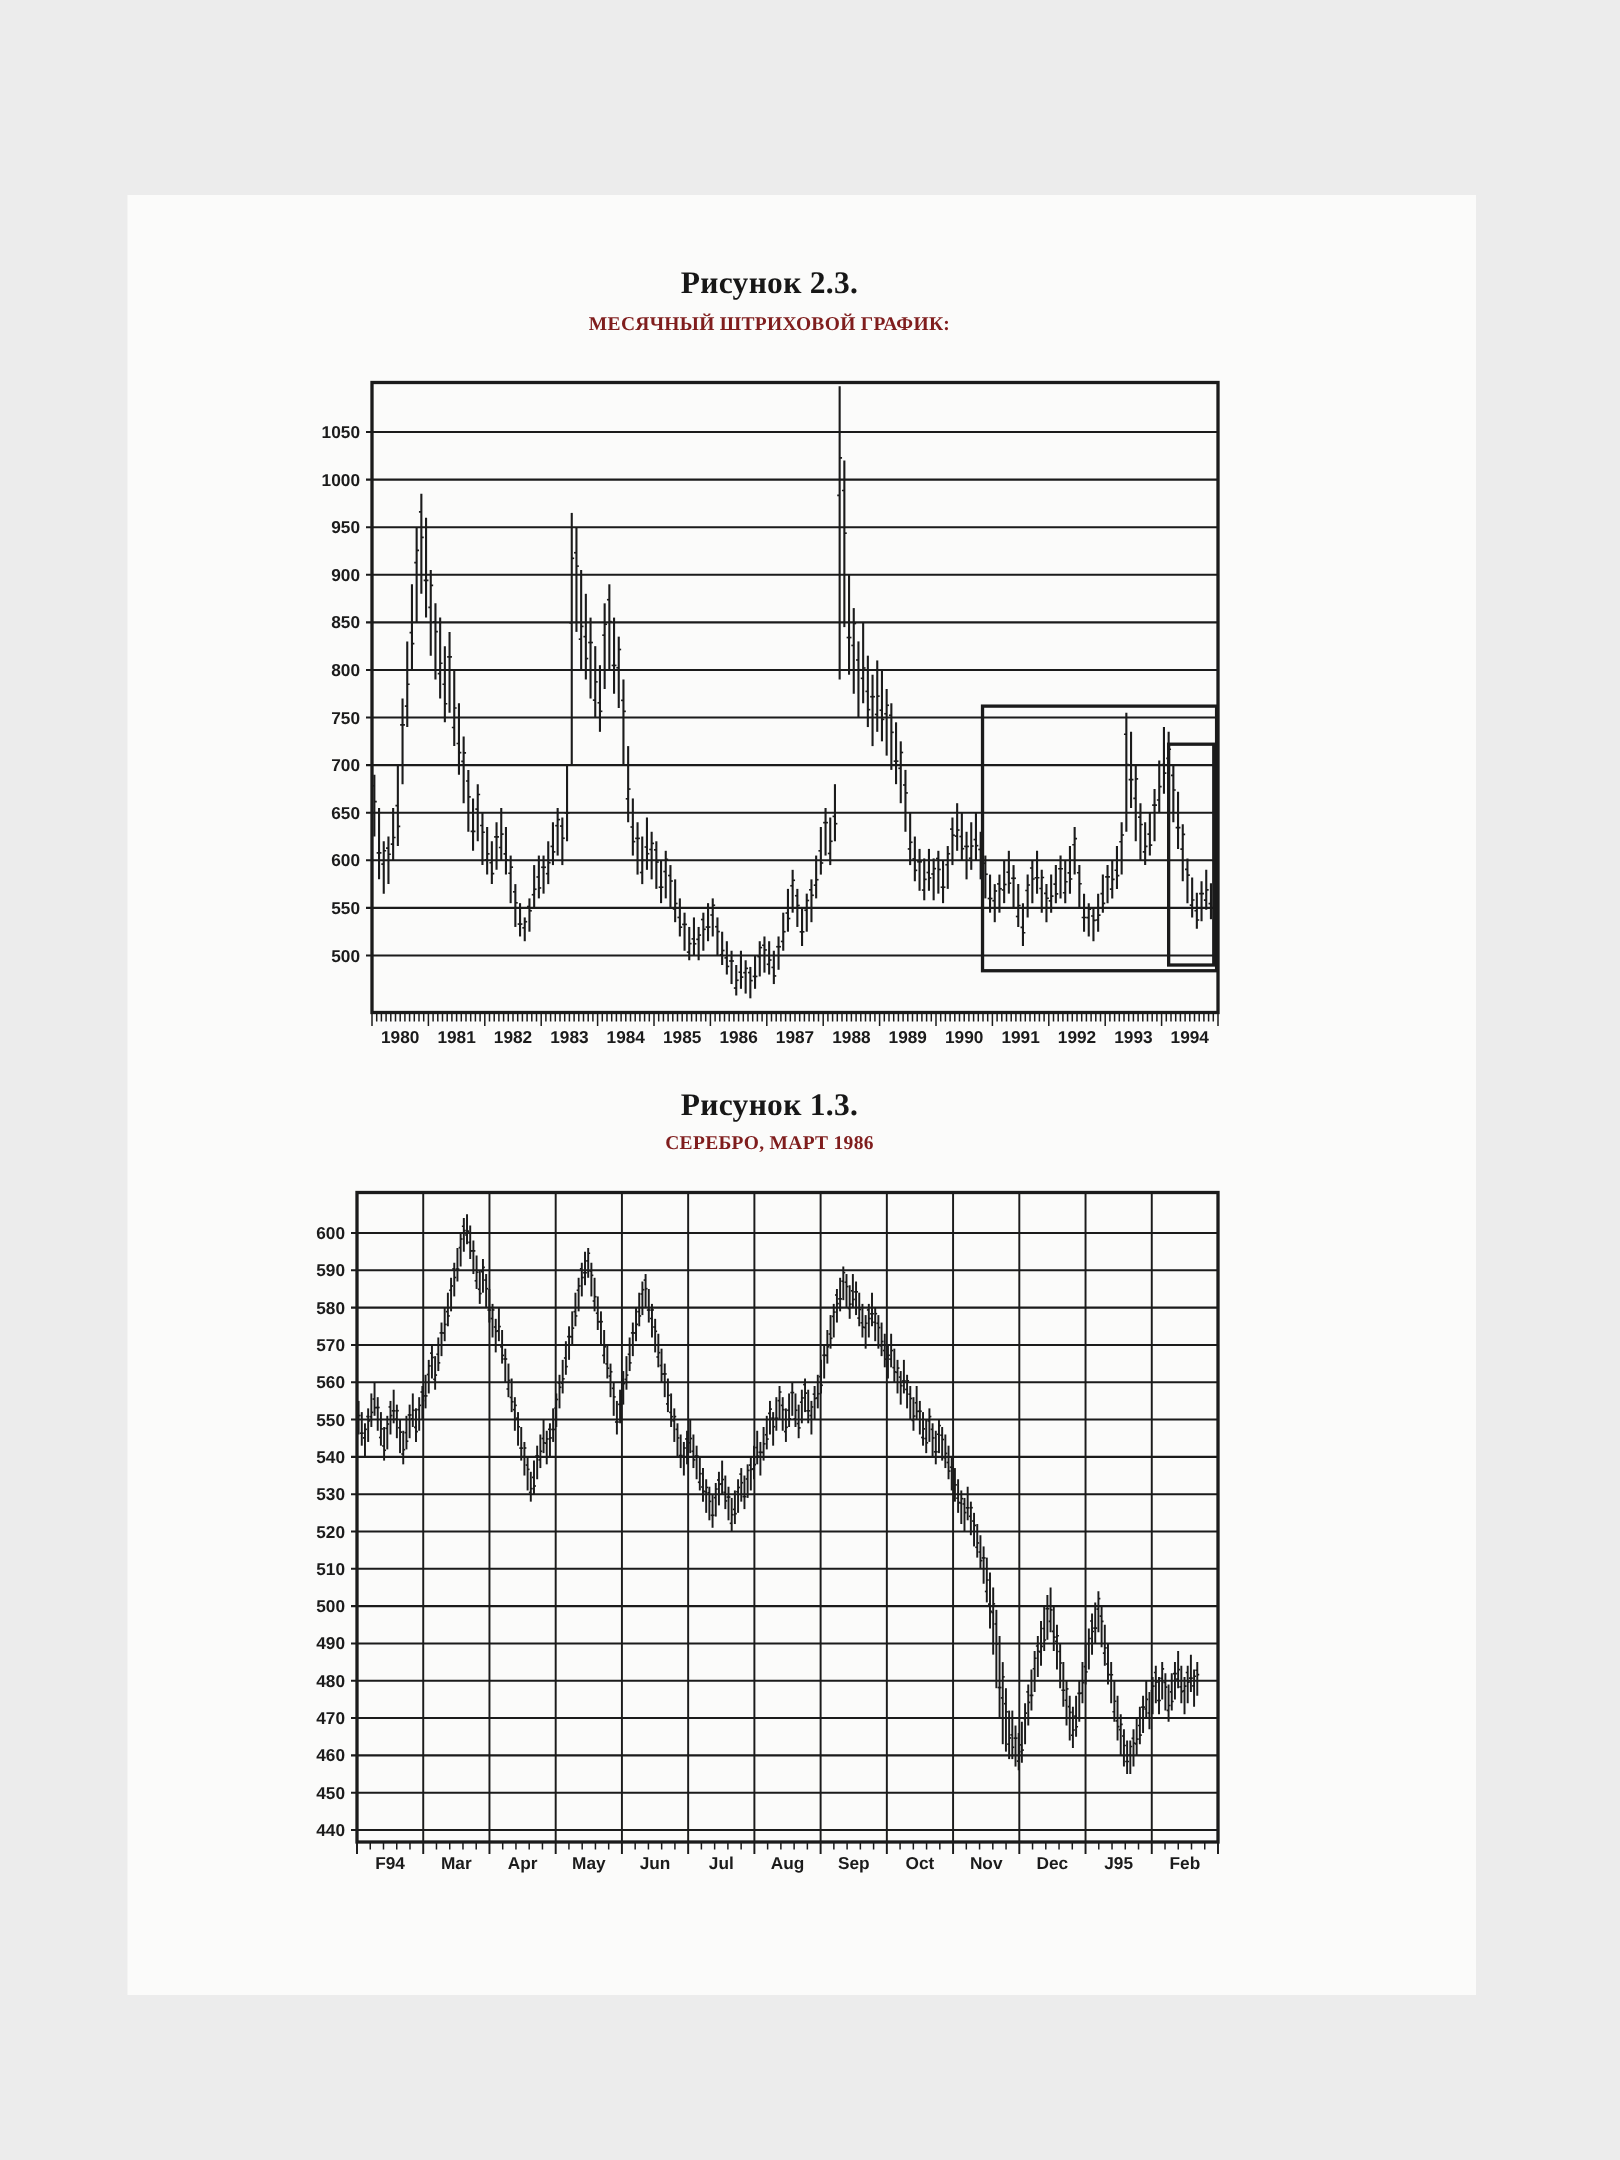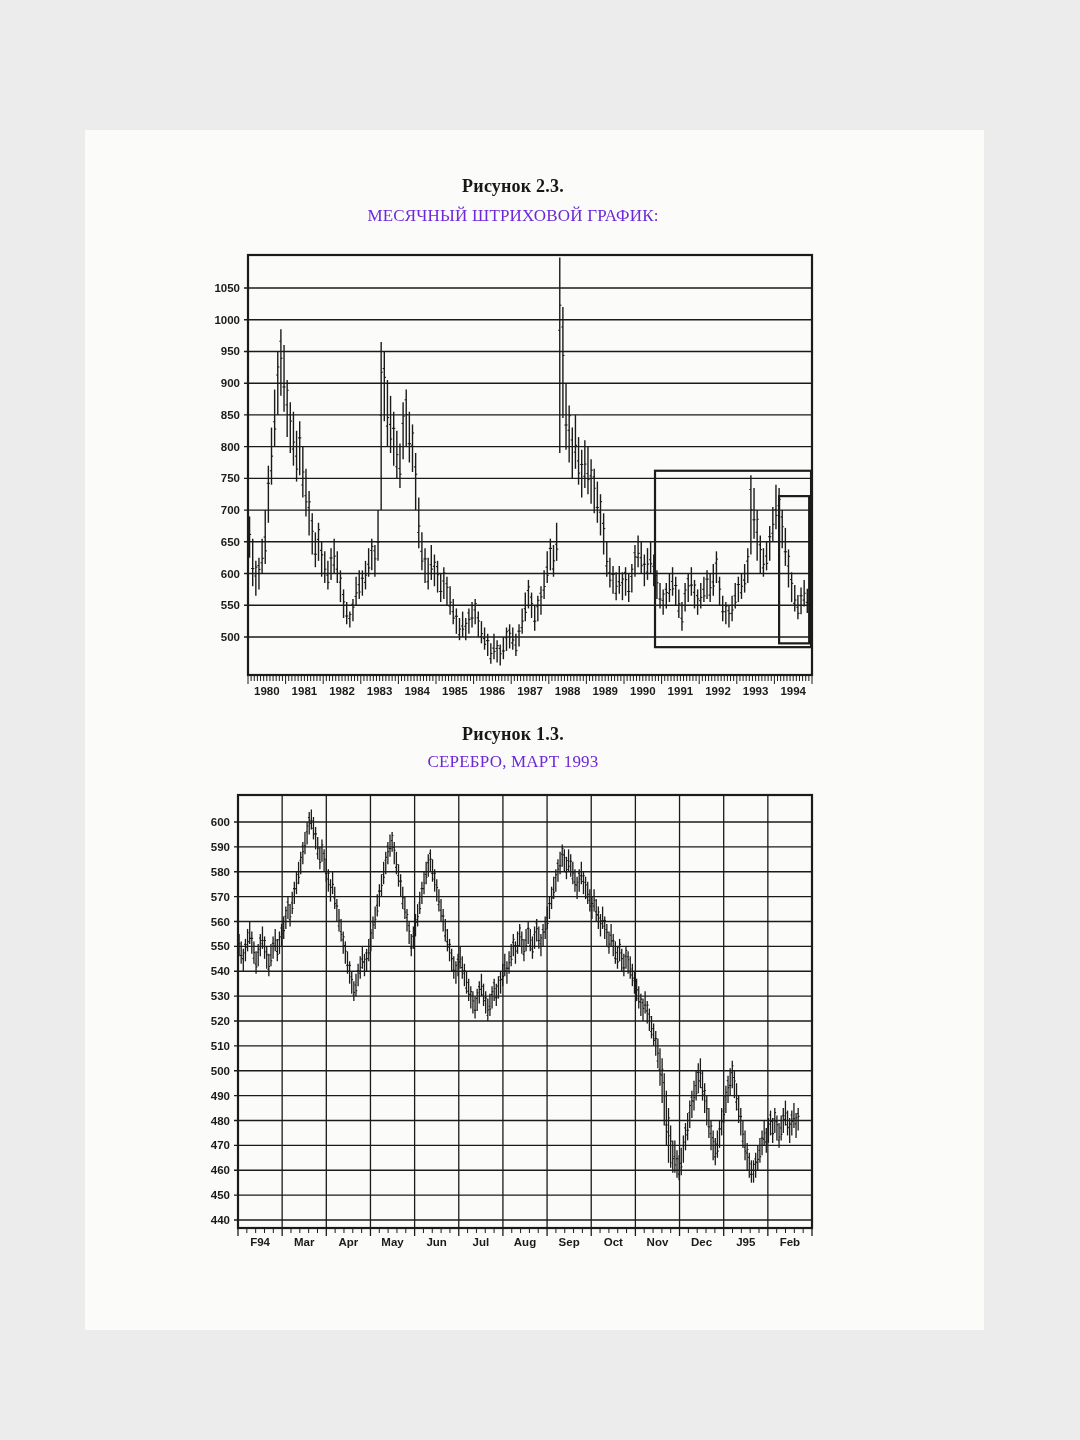--- a/index.html
+++ b/index.html
@@ -1,22 +1,22 @@
 <!DOCTYPE html>
 <html><head>
 <meta charset="utf-8">
 <style>
   html,body{margin:0;padding:0;}
   #stage{position:relative;width:1080px;height:1440px;background:#ececec;overflow:hidden;
          font-family:"Liberation Serif","DejaVu Serif",serif;}
   #sheet{position:absolute;left:85px;top:130px;width:899px;height:1200px;background:#fbfbfa;}
   .caption{position:absolute;left:160px;width:706px;text-align:center;
-           font-weight:bold;font-size:18px;color:#171717;letter-spacing:.2px;}
+           font-weight:bold;font-size:21px;color:#171717;letter-spacing:.2px;}
   .charttitle{position:absolute;left:120px;width:786px;text-align:center;
-           font-weight:normal;font-size:17px;line-height:23px;color:#6d28d9;letter-spacing:.2px;}
+           font-weight:bold;font-size:13px;line-height:23px;color:#7f1d1d;letter-spacing:.2px;}
   svg text{font-family:"Liberation Sans","DejaVu Sans",sans-serif;font-weight:bold;
            font-size:11.5px;fill:#1b1b1b;}
   .chartsvg{position:absolute;}
 </style>
 </head>
 <body>
 
 <div id="stage">
   <div id="sheet"></div>
 
@@ -786,21 +786,21 @@
       <line x1="615.4333333333333" y1="347.12219999999996" x2="615.4333333333333" y2="369.33144999999996" stroke="#1b1b1b" stroke-width="1.4"></line>
       <line x1="613.8333333333333" y1="355.38404099999997" x2="615.4333333333333" y2="355.38404099999997" stroke="#1b1b1b" stroke-width="1.1"></line>
       <line x1="615.4333333333333" y1="352.541257" x2="617.0333333333333" y2="352.541257" stroke="#1b1b1b" stroke-width="1.1"></line>
       <rect x="460.02000000000004" y="222.75039999999998" width="156.0399999999999" height="176.40489999999997" fill="none" stroke="#1b1b1b" stroke-width="2.2"></rect>
       <rect x="584.1" y="248.1324" width="30.079999999999927" height="147.21559999999997" fill="none" stroke="#1b1b1b" stroke-width="2.2"></rect>
       <rect x="53" y="7" width="564" height="420" fill="none" stroke="#1b1b1b" stroke-width="2.2"></rect>
     </svg>
 
   <div class="caption" style="top:724px">Рисунок 1.3.</div>
   <div class="charttitle" style="top:750px">
-    <div>СЕРЕБРО, МАРТ 1993</div>
+    <div>СЕРЕБРО, МАРТ 1986</div>
   </div>
 
   <svg id="chart2" class="chartsvg" style="left:190px;top:786px" width="645" height="480">
       <line x1="44" y1="36" x2="622" y2="36" stroke="#1b1b1b" stroke-width="1.4"></line>
       <text x="40" y="40" text-anchor="end">600</text>
       <line x1="44" y1="60.875" x2="622" y2="60.875" stroke="#1b1b1b" stroke-width="1.4"></line>
       <text x="40" y="64.875" text-anchor="end">590</text>
       <line x1="44" y1="85.75" x2="622" y2="85.75" stroke="#1b1b1b" stroke-width="1.4"></line>
       <text x="40" y="89.75" text-anchor="end">580</text>
       <line x1="44" y1="110.625" x2="622" y2="110.625" stroke="#1b1b1b" stroke-width="1.4"></line>

